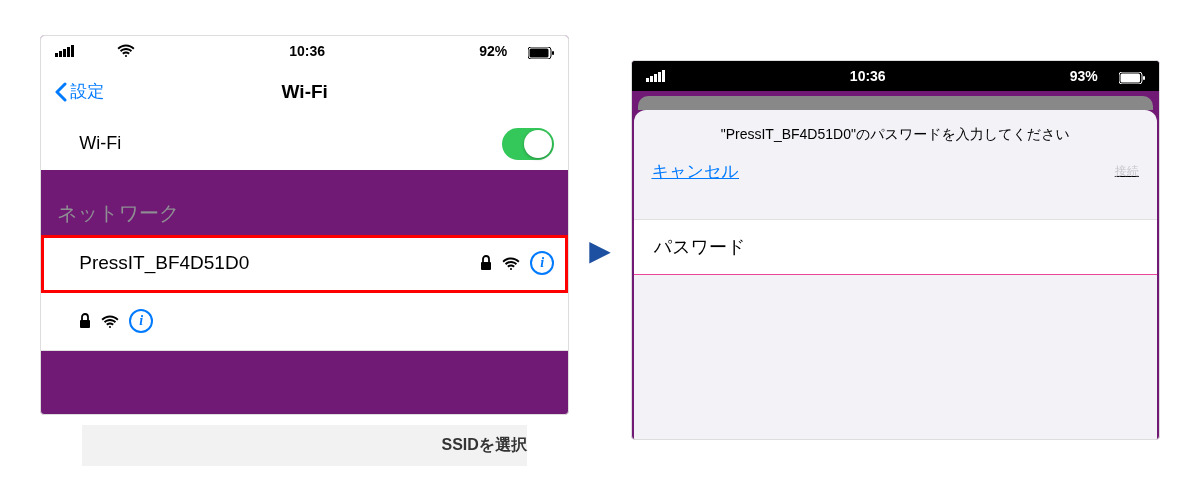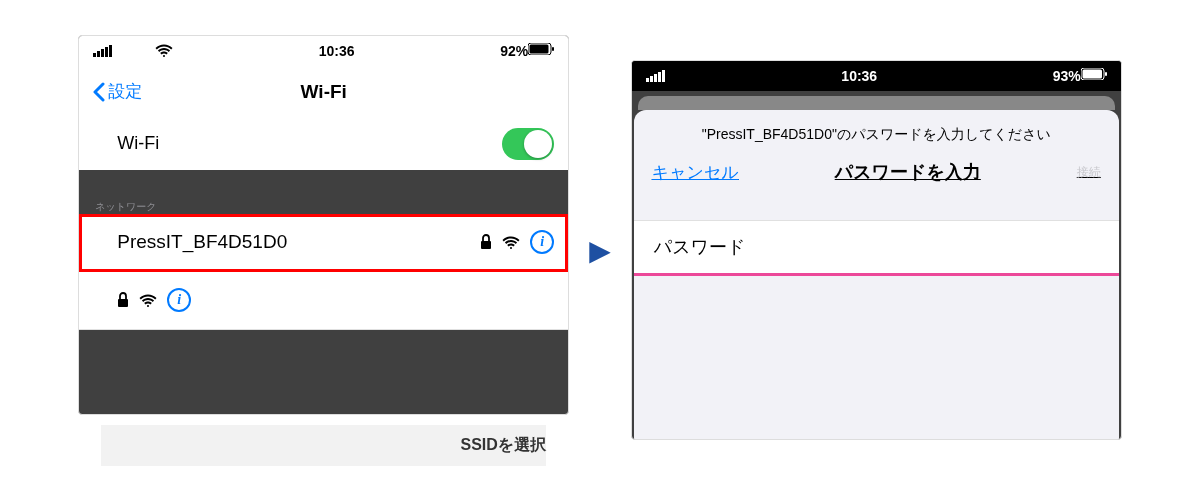--- a/index.html
+++ b/index.html
@@ -9,41 +9,41 @@
       width: 1200px;
       height: 500px;
       display: flex;
       align-items: center;
       justify-content: center;
       gap: 20px;
       padding: 30px;
     }
     .phone-wrap { display: flex; flex-direction: column; align-items: center; gap: 10px; }
     .phone {
-      width: 491px;
+      width: 529px;
       height: 380px;
       border: 1px solid #ddd;
       border-radius: 4px;
-      background: #404040;
+      background: #701a75;
       overflow: hidden;
       position: relative;
     }
     .status-bar {
       height: 30px;
       display: flex;
       align-items: center;
       justify-content: space-between;
       padding: 0 14px;
       font-size: 14px;
       font-weight: 600;
       background: #fff;
     }
     .phone-right .status-bar { background: #000; color: #fff; }
     .status-left { display: flex; align-items: center; gap: 6px; }
-    .status-right { display: flex; align-items: flex-start; gap: 0; }
+    .status-right { display: flex; align-items: flex-end; gap: 21px; }
     .nav-bar {
       height: 52px;
       display: flex;
       align-items: center;
       padding: 0 14px;
       position: relative;
       background: #fff;
     }
     .nav-back {
       display: flex;
@@ -73,22 +73,22 @@
     .toggle {
       width: 52px; height: 32px; border-radius: 16px;
       background: #34c759; position: relative;
     }
     .toggle::after {
       content: ""; position: absolute; right: 2px; top: 2px;
       width: 28px; height: 28px; border-radius: 50%;
       background: #fff; box-shadow: 0 1px 3px rgba(0,0,0,0.3);
     }
     .section-header {
-      padding: 30px 16px 0 16px;
-      font-size: 10px;
+      padding: 30px 16px 8px 16px;
+      font-size: 20px;
       color: #8e8e93;
     }
     .network-list { background: #fff; }
     .network-row {
       height: 58px;
       display: flex;
       align-items: center;
       justify-content: space-between;
       padding: 0 14px 0 38px;
       font-size: 19px;
@@ -149,21 +149,21 @@
     .modal-connect { color: #c7c7cc; font-size: 12px; }
     .password-row {
       background: #fff;
       height: 56px;
       display: flex;
       align-items: center;
       padding: 0 20px;
       font-size: 18px;
       color: #000;
       border-top: 1px solid #e0e0e0;
-      border-bottom: 3px solid #ec4899;
+      border-bottom: 1px solid #ec4899;
       margin-top: 20px;
     }
     svg { display: block; }
   </style>
 </head>
 <body>
 
 <div class="phone-wrap">
   <div class="phone">
     <div class="status-bar">
@@ -264,21 +264,20 @@
             <rect x="24" y="4" width="2" height="4" rx="1" fill="#fff"></rect>
           </svg>
       </div>
     </div>
     <div class="body">
       <div class="modal-back"></div>
       <div class="modal-sheet">
         <div class="modal-prompt">"PressIT_BF4D51D0"のパスワードを入力してください</div>
         <div class="modal-nav">
           <span class="modal-cancel">キャンセル</span>
-          <span class="modal-title">パスワードを入力</span>
           <span class="modal-connect">接続</span>
         </div>
         <div class="password-row">
           <span>パスワード</span>
         </div>
       </div>
     </div>
   </div>
 </div>
 

